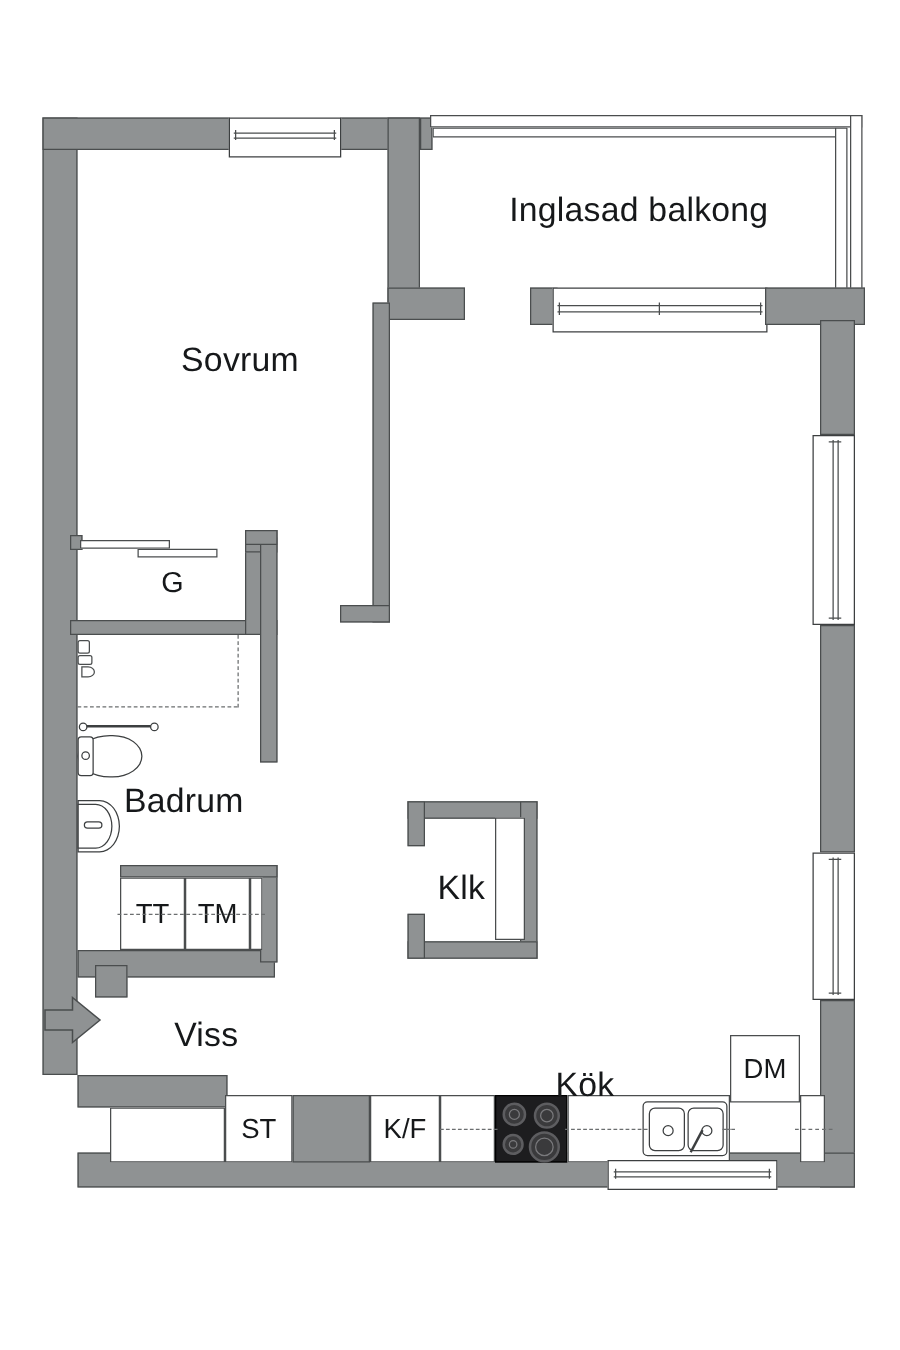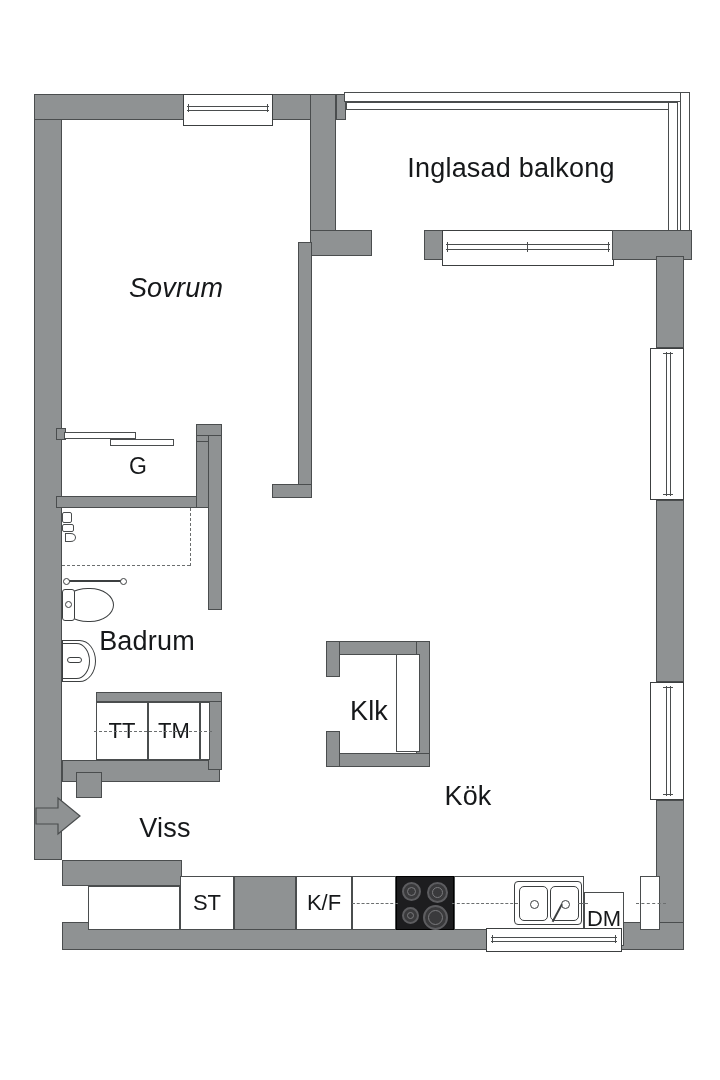--- a/index.html
+++ b/index.html
@@ -220,45 +220,45 @@
 
   <div class="cab nolabel" style="left:454px;top:876px;width:130px;height:54px;"></div>
   <div class="sink-outer" style="left:514px;top:881px;width:68px;height:44px;">
     <div class="sink-bowl" style="left:4px;top:4px;width:29px;height:35px;"></div>
     <div class="sink-bowl" style="left:35px;top:4px;width:29px;height:35px;"></div>
     <div class="sink-hole" style="left:15px;top:18px;"></div>
     <div class="sink-hole" style="left:46px;top:18px;"></div>
     <div class="sink-tap" style="left:46px;top:22px;height:20px;transform:rotate(28deg);"></div>
   </div>
 
-  <div class="cab" style="left:584px;top:892px;width:40px;height:54px;">
+  <div class="cab" style="left:584px;top:828px;width:56px;height:54px;">
     <span>DM</span>
   </div>
   <div class="cab nolabel" style="left:640px;top:876px;width:20px;height:54px;"></div>
 
   <div class="dash-h" style="left:352px;top:903px;width:46px;"></div>
   <div class="dash-h" style="left:452px;top:903px;width:66px;"></div>
   <div class="dash-h" style="left:578px;top:903px;width:10px;"></div>
   <div class="dash-h" style="left:636px;top:903px;width:30px;"></div>
 
   <div class="glass" style="left:486px;top:928px;width:136px;height:24px;">
     <div class="mullion-h" style="left:4px;right:4px;top:8px;"></div>
     <div class="mullion-h" style="left:4px;right:4px;top:12px;"></div>
     <div class="mullion-v" style="left:5px;top:6px;height:8px;"></div>
     <div class="mullion-v" style="right:5px;top:6px;height:8px;"></div>
   </div>
 
-  <div class="room-label lbl-big" style="left:176px;top:288px;font-style:italic;">Sovrum</div>
+  <div class="room-label lbl-big" style="left:192px;top:288px;">Sovrum</div>
 
   <div class="room-label lbl-big" style="left:511px;top:168px;">Inglasad balkong</div>
 
   <div class="room-label lbl-mid" style="left:138px;top:466px;">G</div>
 
   <div class="room-label lbl-big" style="left:147px;top:641px;">Badrum</div>
 
   <div class="room-label lbl-big" style="left:369px;top:711px;">Klk</div>
 
   <div class="room-label lbl-big" style="left:165px;top:828px;">Viss</div>
 
-  <div class="room-label lbl-big" style="left:468px;top:796px;">Kök</div>
+  <div class="room-label lbl-big" style="left:468px;top:868px;">Kök</div>
 
 
 </div>
 
 </body></html>

